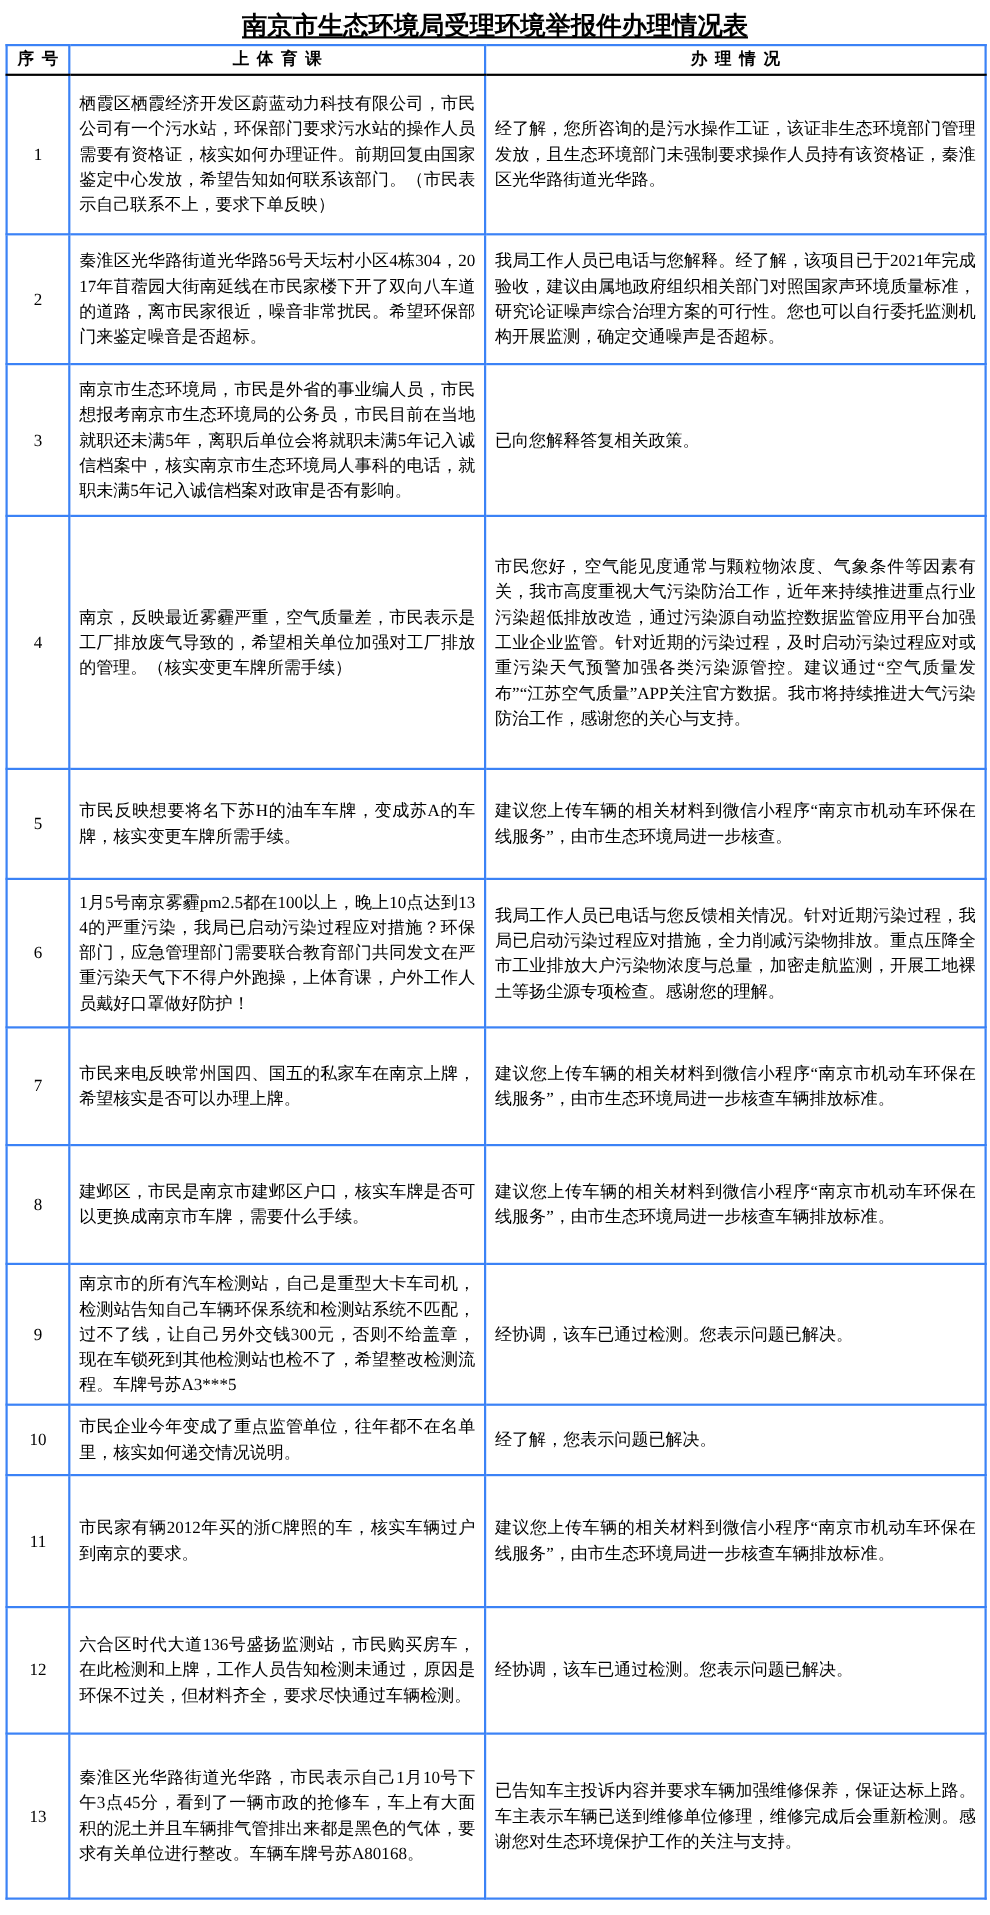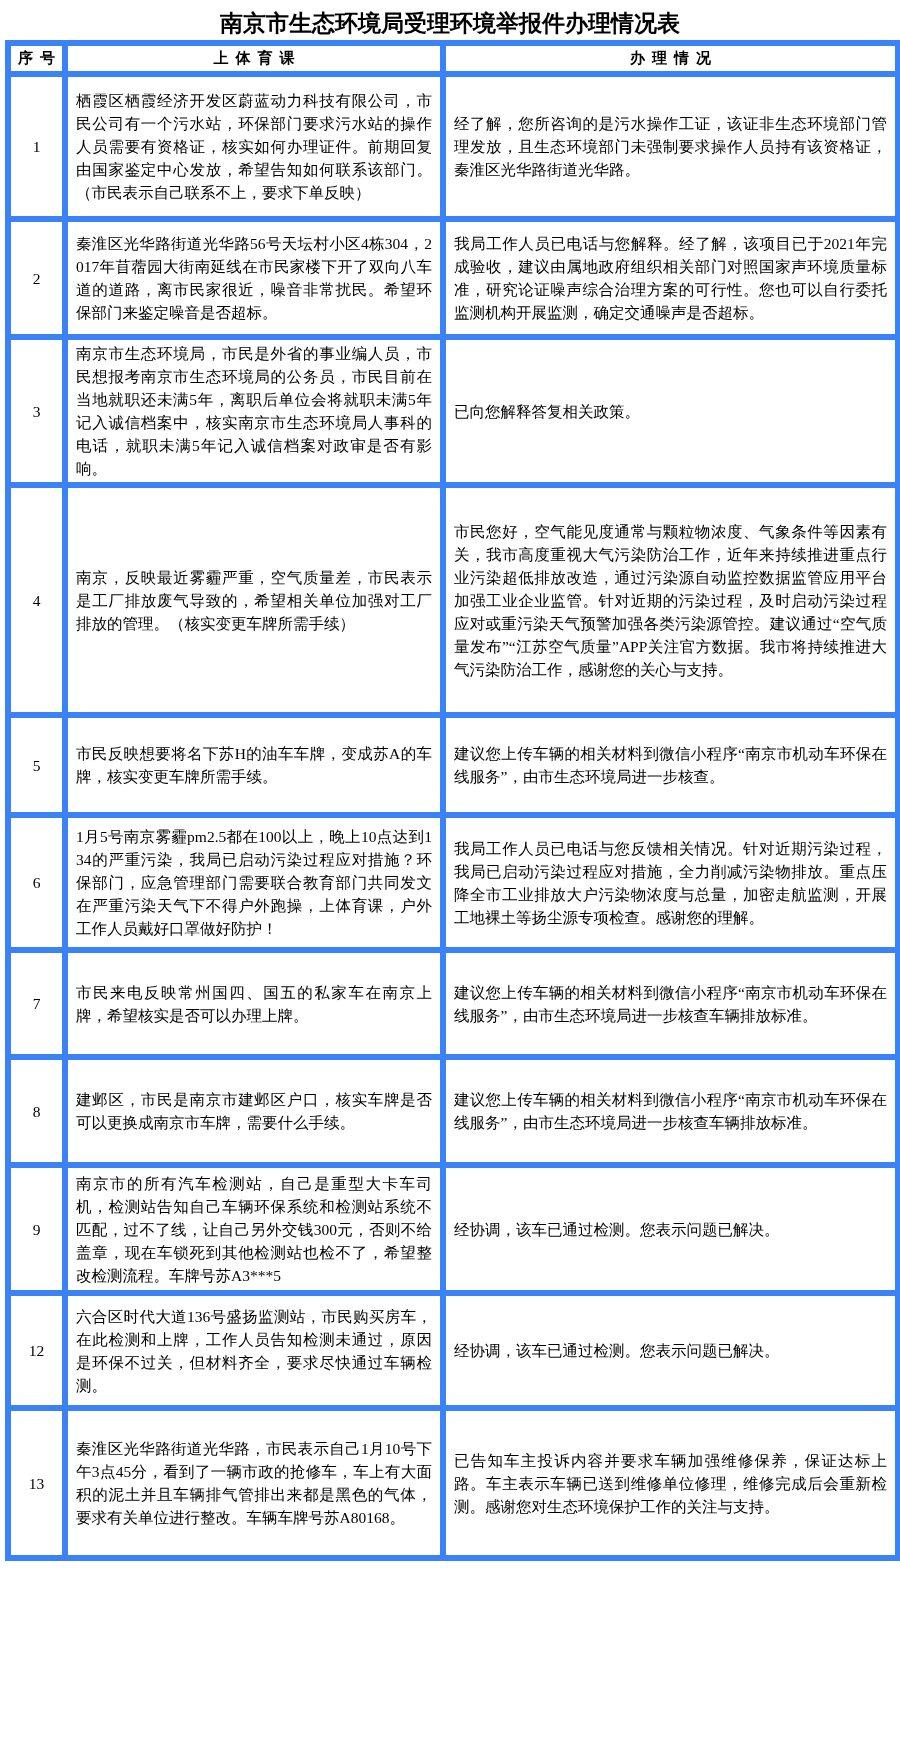--- a/index.html
+++ b/index.html
@@ -13,37 +13,38 @@
     width: 900px;
     box-sizing: border-box;
     padding: 8px 5px 4px 5px;
   }
   .title {
     font-size: 23px;
     font-weight: bold;
     text-align: center;
     margin: 2px 0 2px 0;
     line-height: 28px;
+    text-decoration: underline;
   }
   .subtitle {
     font-size: 21px;
     font-weight: bold;
     text-align: center;
     margin: 0 0 6px 0;
     line-height: 26px;
   }
   table.report {
     width: 890px;
     table-layout: fixed;
     border-collapse: collapse;
     border: 2px solid #000;
   }
   table.report th,
   table.report td {
-    border: 6px solid #3b82f6;
+    border: 2px solid #3b82f6;
     font-size: 15.5px;
     line-height: 23px;
     vertical-align: middle;
     box-sizing: border-box;
     word-break: break-all;
   }
   table.report thead th {
     font-weight: bold;
     text-align: center;
     font-size: 15px;
@@ -123,20 +124,30 @@
         <tr style="height: 108px;">
           <td class="no">8</td>
           <td class="complaint">建邺区，市民是南京市建邺区户口，核实车牌是否可以更换成南京市车牌，需要什么手续。</td>
           <td class="handling">建议您上传车辆的相关材料到微信小程序“南京市机动车环保在线服务”，由市生态环境局进一步核查车辆排放标准。</td>
         </tr>
         <tr style="height: 128px;">
           <td class="no">9</td>
           <td class="complaint">南京市的所有汽车检测站，自己是重型大卡车司机，检测站告知自己车辆环保系统和检测站系统不匹配，过不了线，让自己另外交钱300元，否则不给盖章，现在车锁死到其他检测站也检不了，希望整改检测流程。车牌号苏A3***5</td>
           <td class="handling">经协调，该车已通过检测。您表示问题已解决。</td>
         </tr>
+        <tr style="height: 64px;">
+          <td class="no">10</td>
+          <td class="complaint">市民企业今年变成了重点监管单位，往年都不在名单里，核实如何递交情况说明。</td>
+          <td class="handling">经了解，您表示问题已解决。</td>
+        </tr>
+        <tr style="height: 120px;">
+          <td class="no">11</td>
+          <td class="complaint">市民家有辆2012年买的浙C牌照的车，核实车辆过户到南京的要求。</td>
+          <td class="handling">建议您上传车辆的相关材料到微信小程序“南京市机动车环保在线服务”，由市生态环境局进一步核查车辆排放标准。</td>
+        </tr>
         <tr style="height: 115px;">
           <td class="no">12</td>
           <td class="complaint">六合区时代大道136号盛扬监测站，市民购买房车，在此检测和上牌，工作人员告知检测未通过，原因是环保不过关，但材料齐全，要求尽快通过车辆检测。</td>
           <td class="handling">经协调，该车已通过检测。您表示问题已解决。</td>
         </tr>
         <tr style="height: 150px;">
           <td class="no">13</td>
           <td class="complaint">秦淮区光华路街道光华路，市民表示自己1月10号下午3点45分，看到了一辆市政的抢修车，车上有大面积的泥土并且车辆排气管排出来都是黑色的气体，要求有关单位进行整改。车辆车牌号苏A80168。</td>
           <td class="handling">已告知车主投诉内容并要求车辆加强维修保养，保证达标上路。车主表示车辆已送到维修单位修理，维修完成后会重新检测。感谢您对生态环境保护工作的关注与支持。</td>
         </tr>

